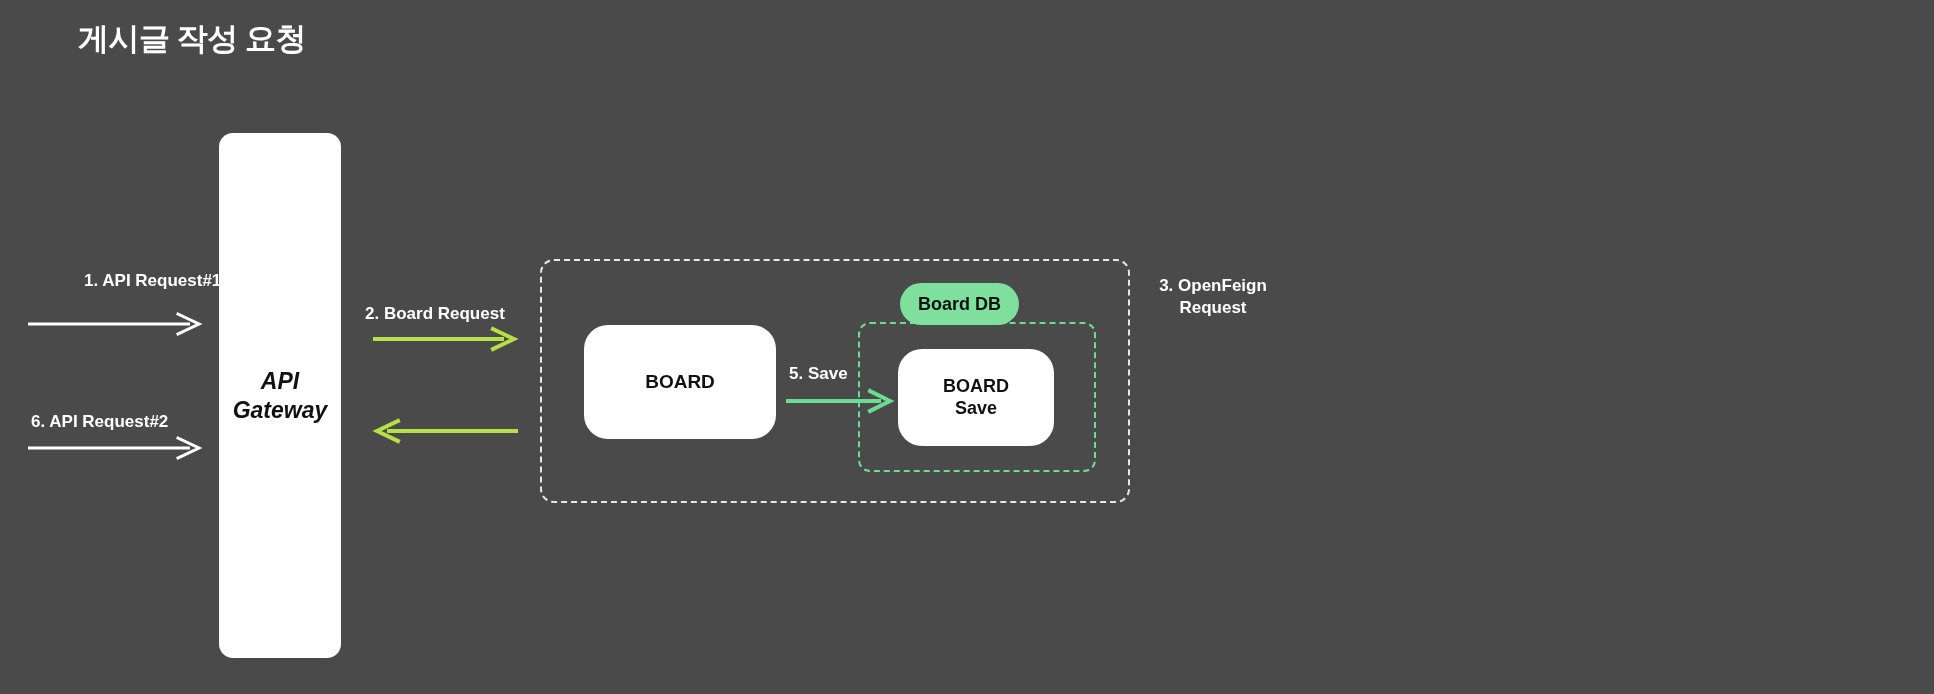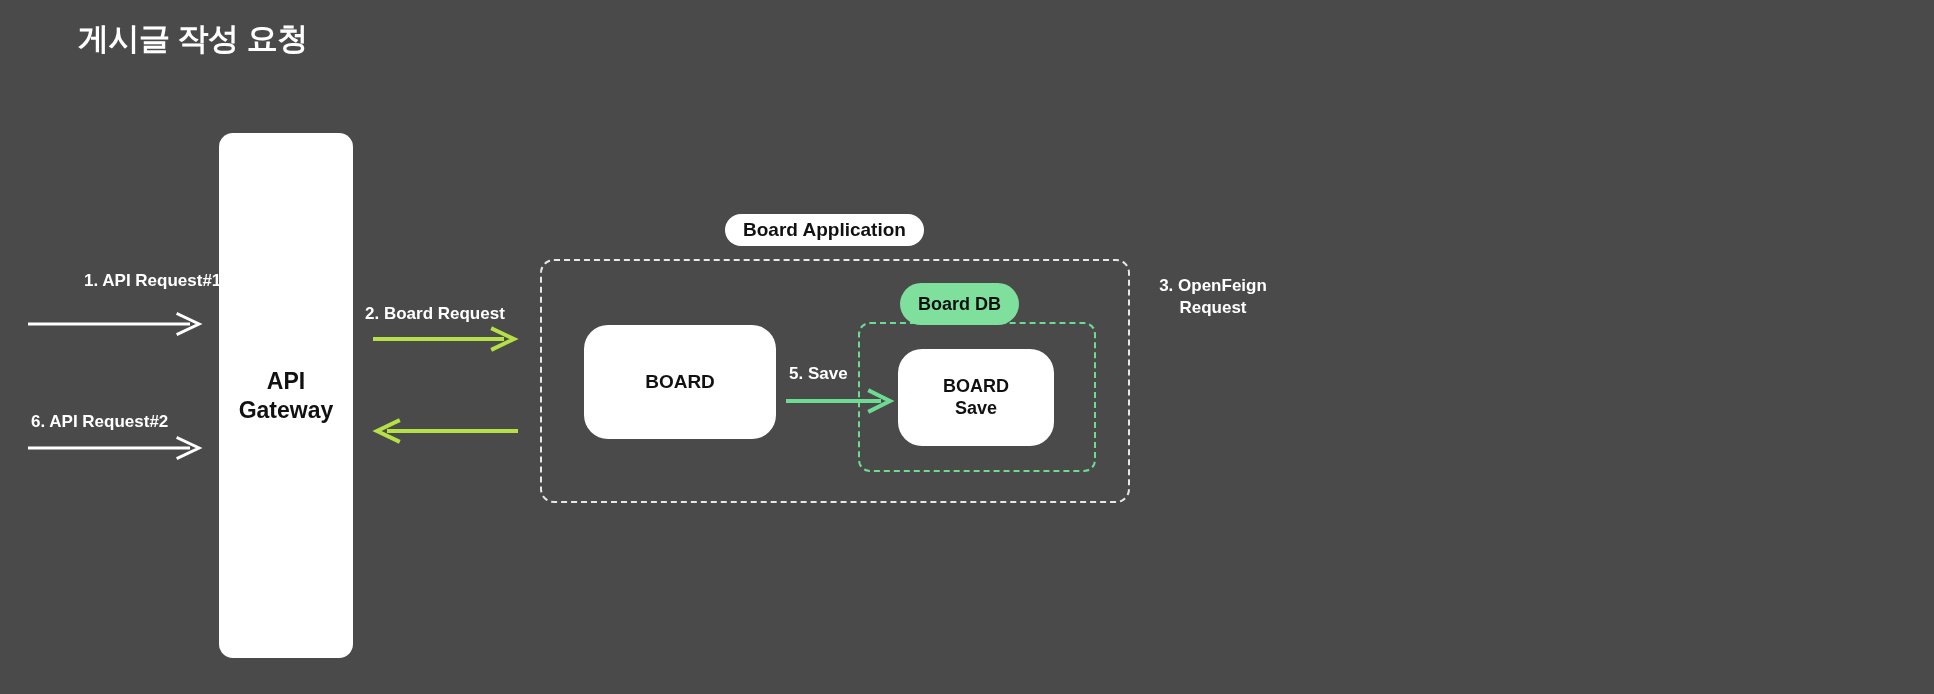--- a/index.html
+++ b/index.html
@@ -21,43 +21,45 @@
   
   .page-title {
     position: absolute;
     left: 78px;
     top: 18px;
     font-size: 31px;
     font-weight: bold;
     color: #ffffff;
     letter-spacing: -0.5px;
     white-space: nowrap;
+    font-family: Liberation Serif, serif;
   }
 
   
   .node-box {
     position: absolute;
     background: #ffffff;
     border-radius: 24px;
     display: flex;
     align-items: center;
     justify-content: center;
     text-align: center;
     color: #111111;
     font-weight: bold;
     line-height: 1.22;
     box-sizing: border-box;
   }
   .node-box.gateway {
     left: 219px;
     top: 133px;
-    width: 134px;
+    width: 122px;
     height: 525px;
     font-size: 23px;
     border-radius: 14px;
+    font-style: italic;
   }
   .node-box.board {
     left: 584px;
     top: 325px;
     width: 192px;
     height: 114px;
     font-size: 19px;
   }
   .node-box.board-table {
     left: 898px;
@@ -175,21 +177,20 @@
   <svg class="arrow-svg" style="left:373px; top:327px;" width="145" height="24" viewBox="0 0 145 24">
     <line x1="0" y1="12" x2="131" y2="12" stroke="#b5e048" stroke-width="4"></line>
     <polyline points="120,2 141,12 120,22" fill="none" stroke="#b5e048" stroke-width="4" stroke-linecap="square"></polyline>
   </svg>
   <svg class="arrow-svg" style="left:373px; top:419px;" width="145" height="24" viewBox="0 0 145 24">
     <line x1="14" y1="12" x2="145" y2="12" stroke="#b5e048" stroke-width="4"></line>
     <polyline points="25,2 4,12 25,22" fill="none" stroke="#b5e048" stroke-width="4" stroke-linecap="square"></polyline>
   </svg>
 
   <div class="app-container board-app"></div>
-  <div class="pill app-title board-app-title">Board Application</div>
 
   <div class="node-box board">
     <span>BOARD</span>
   </div>
 
   <div class="db-container board-db-box"></div>
   <div class="pill db-title board-db-title">Board DB</div>
 
   <div class="node-box board-table">
     <div>

